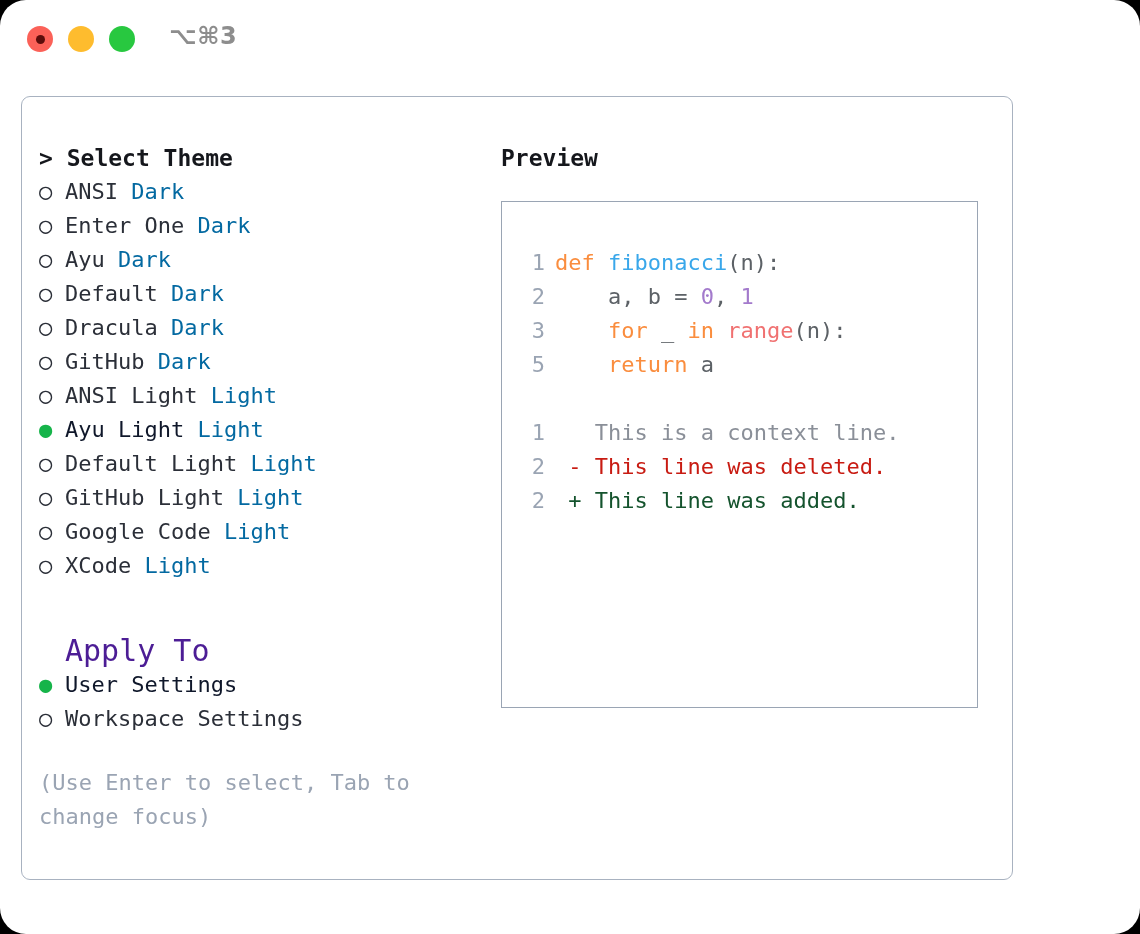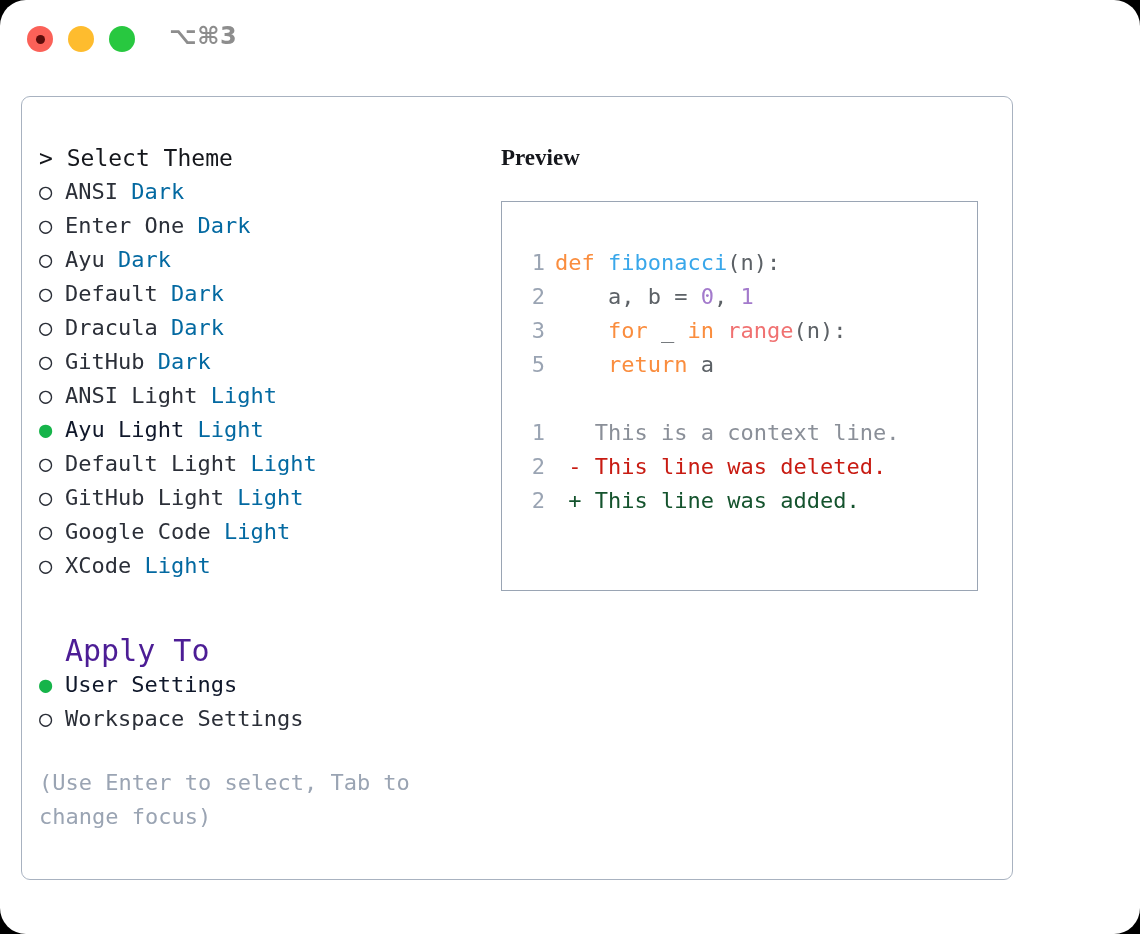--- a/index.html
+++ b/index.html
@@ -91,21 +91,21 @@
   .col-right {
     position: absolute;
     left: 479px;
     top: 44px;
     width: 500px;
   }
 
   
   .heading-row {
     font-size: 23px;
-    font-weight: normal;
+    font-weight: bold;
     color: #15171c;
     height: 34px;
     line-height: 34px;
     white-space: pre;
   }
   .row {
     height: 34px;
     line-height: 34px;
     font-size: 22px;
     white-space: pre;
@@ -143,26 +143,25 @@
   }
 
   
   .preview-title {
     font-size: 23px;
     font-weight: bold;
     color: #15171c;
     height: 34px;
     line-height: 34px;
     white-space: pre;
-    font-family: Liberation Serif, serif;
   }
   .preview-box {
     margin-top: 26px;
     width: 477px;
-    height: 390px;
+    height: 507px;
     border: 1.5px solid #9aa5b4;
     box-sizing: border-box;
     background: #ffffff;
     padding: 44px 0 0 17px;
   }
   .code-line {
     font-size: 22px;
     line-height: 34px;
     white-space: pre;
   }

